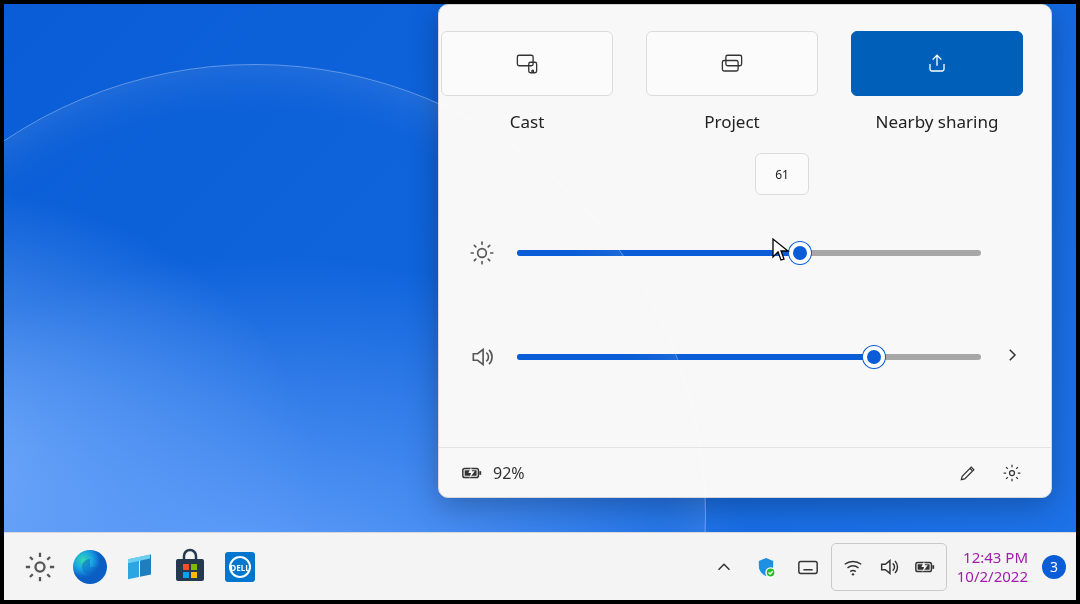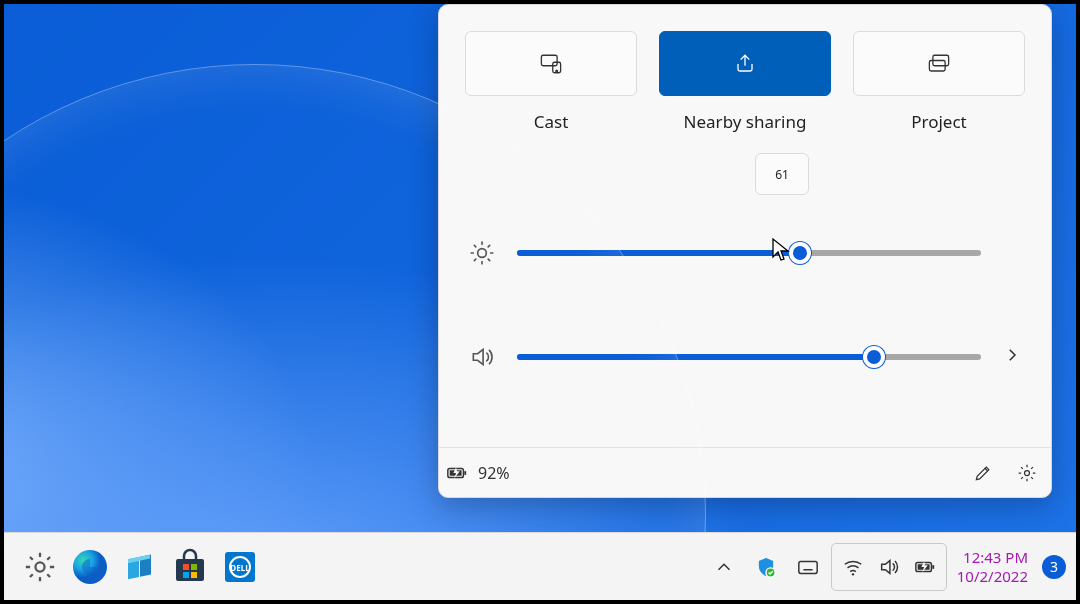--- a/index.html
+++ b/index.html
@@ -26,21 +26,21 @@
 
 #panel {
   position: absolute; right: 24px; top: 0; width: 614px; height: 494px;
   background: #f8f8f8; border: 1px solid #d7d7d7; border-radius: 10px;
   box-shadow: 0 8px 30px rgba(0,0,0,0.25);
   display:flex; flex-direction:column;
 }
 #panel-body { padding: 26px 28px 10px; flex:1; }
 
 
-.tiles { display:flex; gap:22px; justify-content:center; }
+.tiles { display:flex; gap:33px; justify-content:flex-end; }
 .tile { width:172px; display:flex; flex-direction:column; align-items:center; }
 .tile-btn {
   width:172px; height:65px; border-radius:6px; border:1px solid #dcdcdc;
   background:#fbfbfb; display:flex; align-items:center; justify-content:center;
   cursor:pointer;
 }
 .tile-btn.active { background:#005fb8; border-color:#005fb8; }
 .tile-btn svg { width:28px; height:28px; }
 .tile-btn .stroke { stroke:#333; fill:none; stroke-width:1.5; }
 .tile-btn.active .stroke { stroke:#fff; }
@@ -70,21 +70,21 @@
 .slider-arrow { width:22px; text-align:center; color:#444; font-size:18px; cursor:pointer; }
 
 
 #cursor {
   position:absolute; width:20px; height:26px; pointer-events:none; z-index:50;
 }
 
 
 #panel-footer {
   height:56px; border-top:1px solid #e3e3e3; display:flex; align-items:center;
-  padding:0 7px; gap:10px; color:#333; font-size:16px;
+  padding:0 22px; gap:10px; color:#333; font-size:16px;
 }
 #panel-footer .spacer { flex:1; }
 .footer-btn { width:34px; height:34px; border-radius:5px; display:flex; align-items:center; justify-content:center; cursor:pointer; }
 .footer-btn svg { width:20px; height:20px; stroke:#333; fill:none; stroke-width:1.5; }
 
 
 #taskbar {
   position:absolute; left:0; right:0; bottom:0; height:68px; background:#f4f4f4;
   border-top:1px solid #d9d9d9; display:flex; align-items:center; padding:0 10px;
 }
@@ -118,37 +118,37 @@
               <svg viewBox="0 0 32 32">
                 <rect class="stroke" x="5" y="6" width="18" height="12" rx="2"></rect>
                 <rect class="stroke" x="18" y="14" width="9" height="12" rx="2"></rect>
                 <circle class="stroke" cx="22.5" cy="24" r="1"></circle>
               </svg>
             </div>
             <div class="tile-label">Cast</div>
           </div>
 
           <div class="tile">
+            <div class="tile-btn">
+              <svg viewBox="0 0 32 32">
+                <rect class="stroke" x="9" y="6" width="18" height="12" rx="2"></rect>
+                <rect class="stroke" x="5" y="12" width="18" height="12" rx="2"></rect>
+              </svg>
+            </div>
+            <div class="tile-label">Project</div>
+          </div>
+
+          <div class="tile">
             <div class="tile-btn active">
               <svg viewBox="0 0 32 32">
                 <path class="stroke" d="M8 16 v6 a2 2 0 0 0 2 2 h12 a2 2 0 0 0 2-2 v-6"></path>
                 <path class="stroke" d="M16 18 V6 M11 11 l5-5 5 5"></path>
               </svg>
             </div>
             <div class="tile-label">Nearby sharing</div>
-          </div>
-
-          <div class="tile">
-            <div class="tile-btn">
-              <svg viewBox="0 0 32 32">
-                <rect class="stroke" x="9" y="6" width="18" height="12" rx="2"></rect>
-                <rect class="stroke" x="5" y="12" width="18" height="12" rx="2"></rect>
-              </svg>
-            </div>
-            <div class="tile-label">Project</div>
           </div>
 
         </div>
 
         <div id="brightness-value">
           <span>61</span>
         </div>
 
         <div class="slider-section">
 

